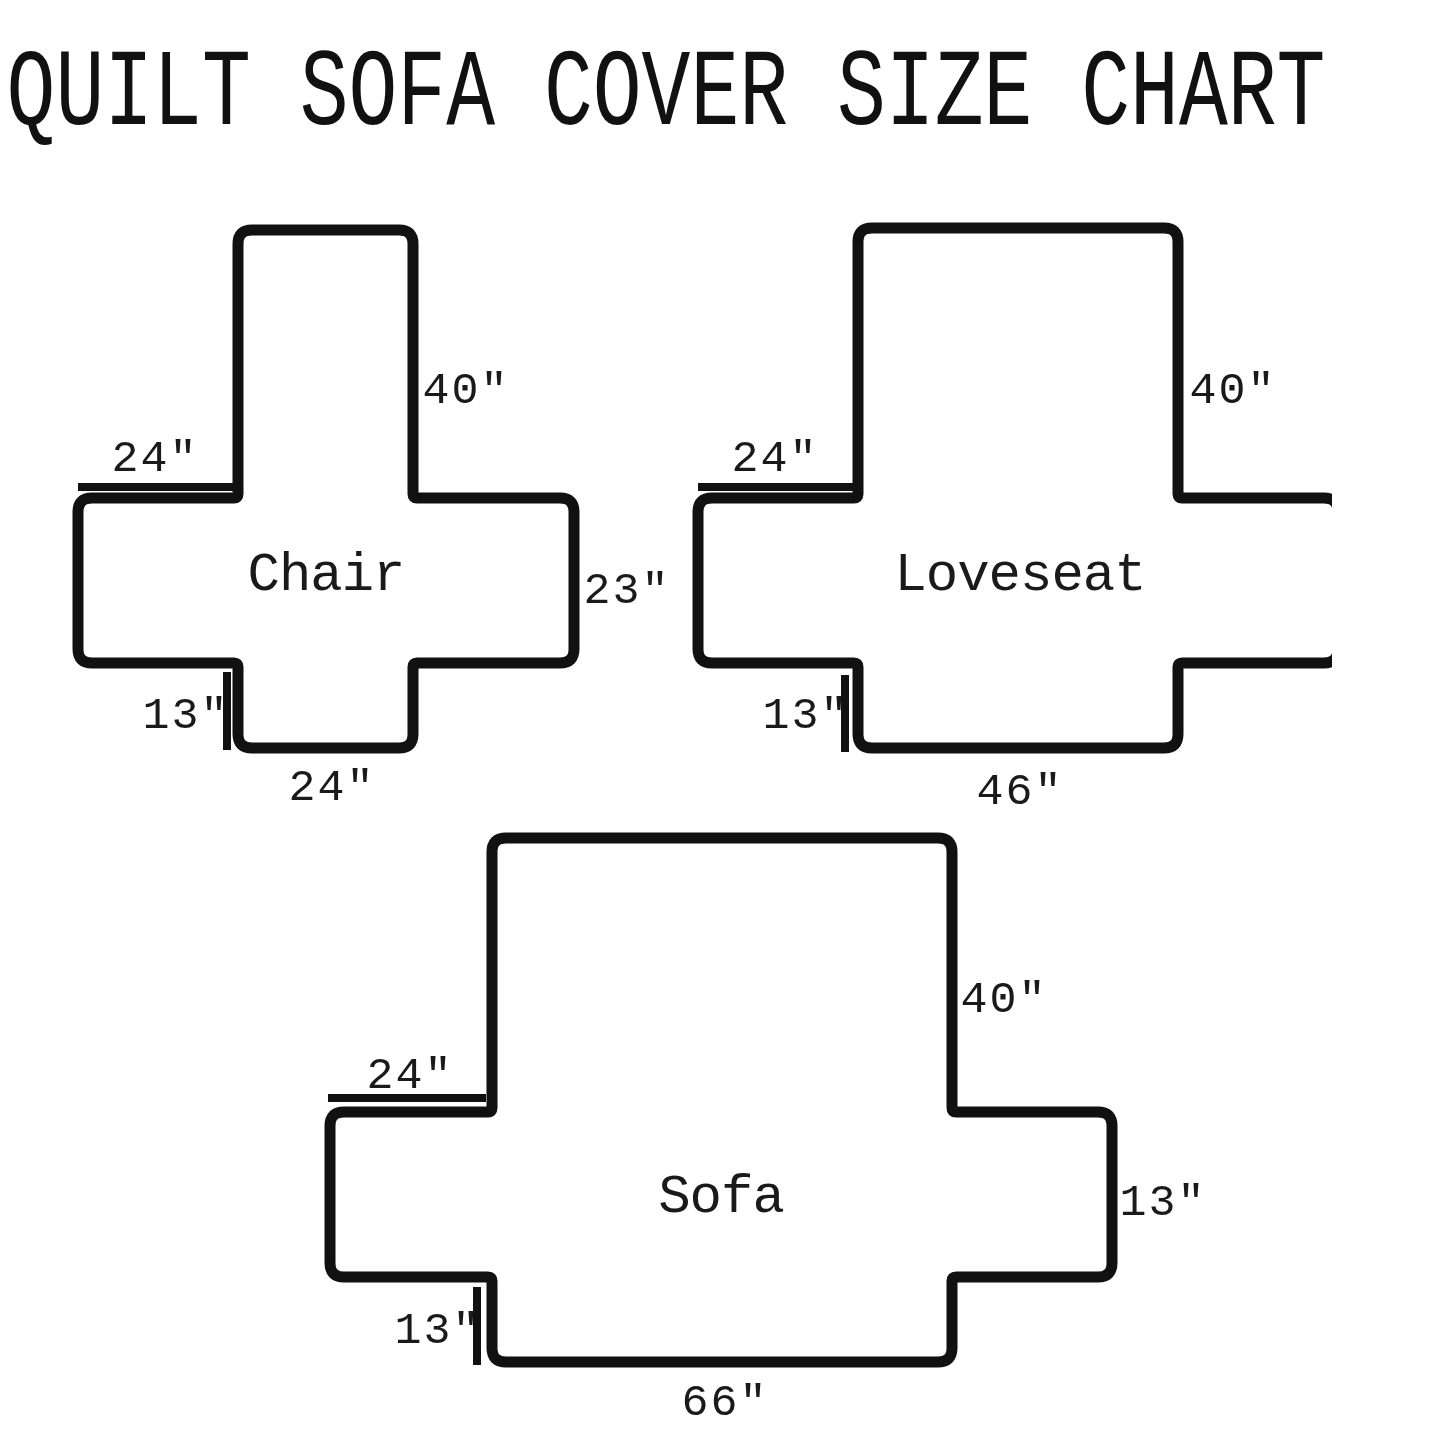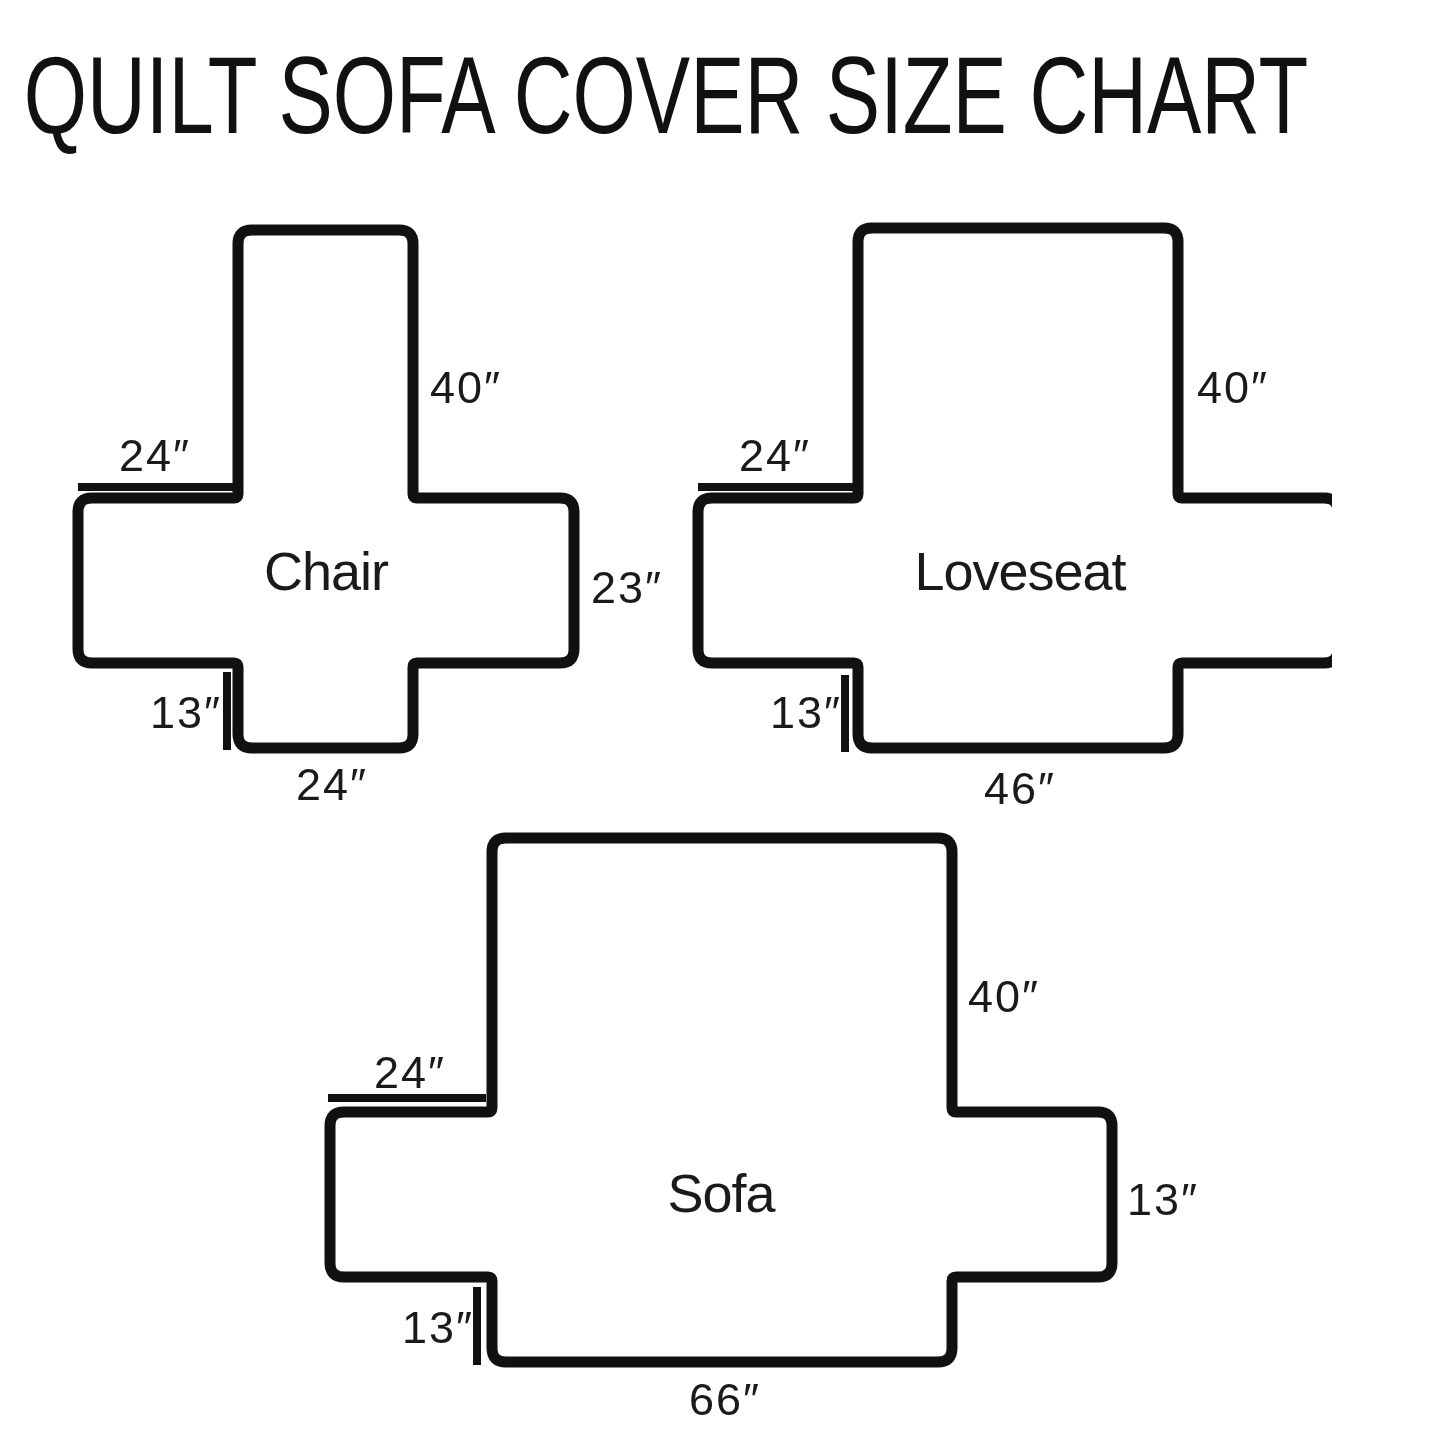--- a/index.html
+++ b/index.html
@@ -2,21 +2,21 @@
 <html><head>
 <meta charset="utf-8">
 <style>
   html, body { margin: 0; padding: 0; background: #ffffff; }
   .page {
     position: relative;
     width: 1332px;
     height: 1435px;
     background: #ffffff;
     overflow: hidden;
-    font-family: Liberation Sans, sans-serif;
+    font-family: Liberation Mono, monospace;
   }
   .title {
     position: absolute;
     left: 50%;
     top: 40px;
     margin: 0;
     font-size: 110px;
     font-weight: 400;
     line-height: 1;
     color: #111111;

